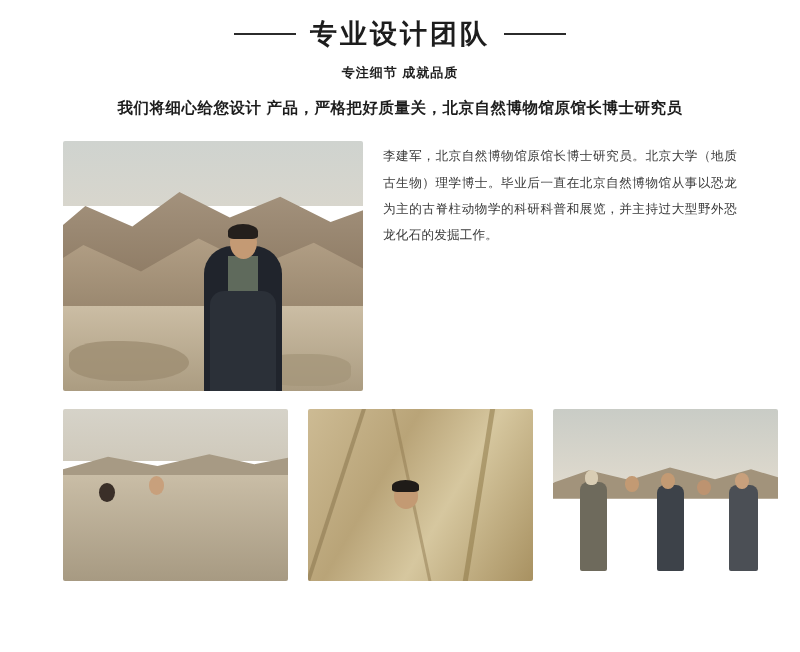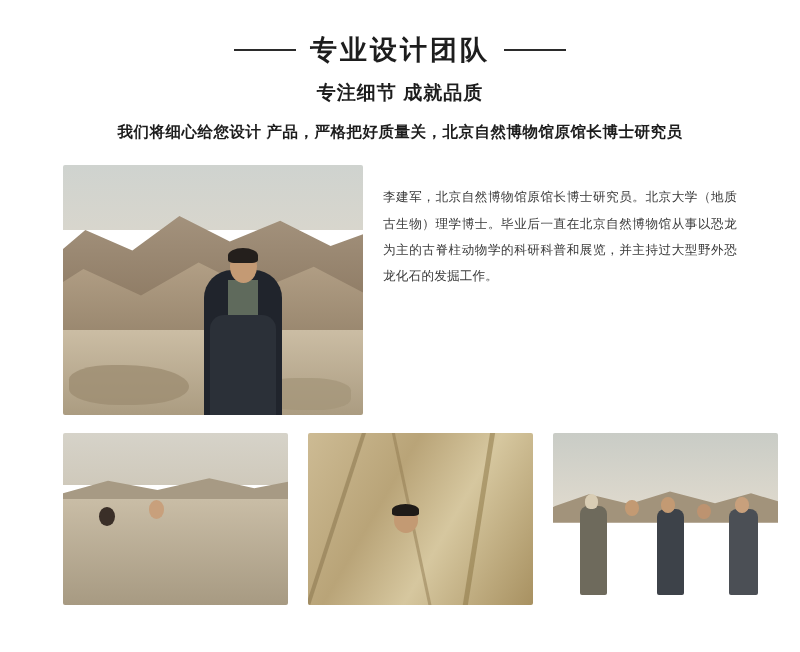--- a/index.html
+++ b/index.html
@@ -23,39 +23,38 @@
   
   .header {
     text-align: center;
     padding-top: 18px;
   }
   .title-row {
     display: flex;
     align-items: center;
     justify-content: center;
     gap: 14px;
-    margin-top: 16px;
   }
   .title-rule {
     display: block;
     width: 62px;
     height: 2px;
     background: #2b2b2b;
   }
   .main-title {
     font-size: 27px;
     font-weight: bold;
     letter-spacing: 3px;
     color: #1d1d1d;
     line-height: 1.2;
     white-space: nowrap;
   }
   .sub-title {
     margin-top: 14px;
-    font-size: 19px;
+    font-size: 13px;
     font-weight: bold;
     letter-spacing: 1px;
     color: #1d1d1d;
   }
   .lead-text {
     margin-top: 16px;
     font-size: 15.5px;
     font-weight: bold;
     letter-spacing: 0.5px;
     color: #1d1d1d;
@@ -76,21 +75,21 @@
     flex: 0 0 300px;
     border-radius: 2px;
     overflow: hidden;
     position: relative;
   }
   .bio {
     flex: 1 1 auto;
     padding-top: 2px;
   }
   .bio p {
-    margin: 17px 0 4px 0;
+    margin: 0 0 4px 0;
     font-size: 12.6px;
     line-height: 2.08;
     color: #3a3a3a;
     text-align: justify;
     letter-spacing: 0.2px;
   }
   .bio p.indent {
     text-indent: 2em;
   }
 

